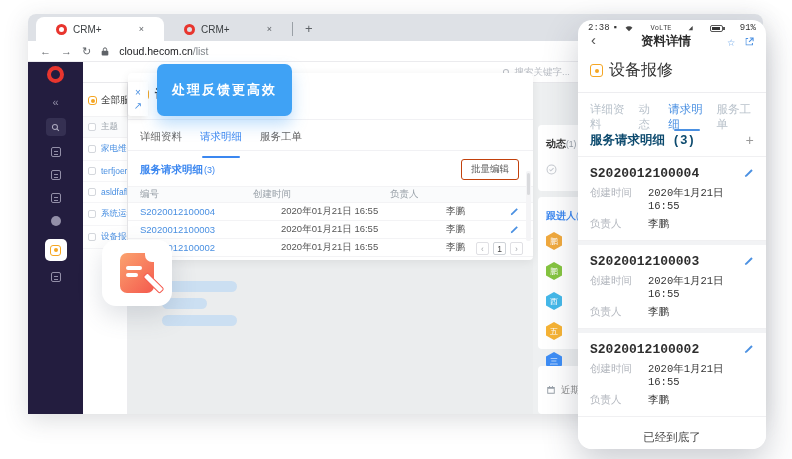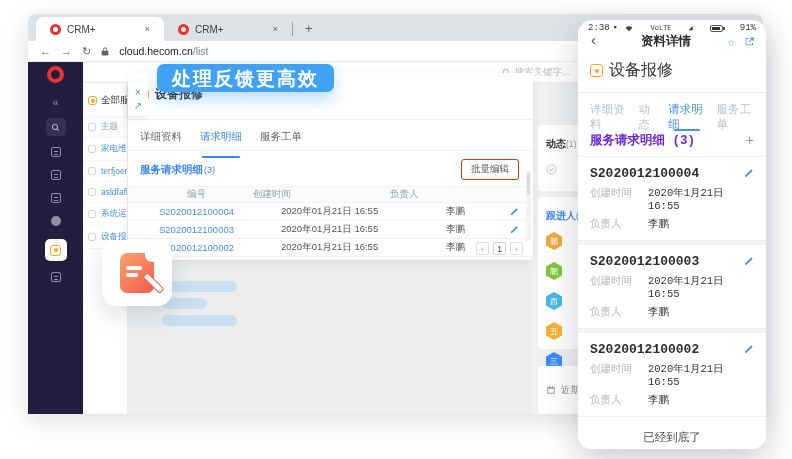--- a/index.html
+++ b/index.html
@@ -6,21 +6,21 @@
   html,body { width:792px; height:459px; }
   body { background:#fff; font-family:"Liberation Sans",sans-serif; position:relative; overflow:hidden; }
 
   
   .browser { position:absolute; left:28px; top:14px; width:735px; height:400px;
              border-radius:8px 8px 0 0; background:#fff;
              box-shadow:0 6px 24px rgba(60,64,80,.18); }
   .tabbar { height:27px; background:#dee1e6; border-radius:8px 8px 0 0;
             display:flex; align-items:flex-end; padding-left:8px; }
   .tab { width:128px; height:24px; display:flex; align-items:center; gap:6px;
-         padding:0 14px; font-size:10px; color:#3c4043; }
+         padding:0 20px; font-size:10px; color:#3c4043; }
   .tab.active { background:#fff; border-radius:8px 8px 0 0; }
   .favicon { width:11px; height:11px; border:3px solid #e8352e; border-radius:50%; flex:none; }
   .tab-close { margin-left:auto; color:#5f6368; font-size:9px; cursor:default; }
   .tab-sep { width:1px; height:14px; background:#9aa0a6; margin-bottom:5px; }
   .newtab { color:#5f6368; font-size:13px; margin:0 0 5px 12px; }
   .urlbar { height:21px; background:#fff; display:flex; align-items:center;
             padding:0 12px; gap:10px; border-bottom:1px solid #ebebee;
             font-size:10.5px; color:#5f6368; }
   .nav-ic { font-size:11px; color:#5f6368; }
   .url b { color:#202124; font-weight:normal; }
@@ -83,21 +83,21 @@
   .dtab.active::after { content:""; position:absolute; left:2px; right:2px; bottom:-8px;
                         height:2px; background:#3b87f0; border-radius:1px; }
   .drawer-sec { display:flex; align-items:center; padding:8px 14px 6px 12px; }
   .sec-title { font-size:10.5px; font-weight:bold; color:#3b87f0; }
   .sec-count { font-size:9px; color:#3b87f0; margin-left:1px; }
   .batch { margin-left:auto; border:1px solid #c2410c; border-radius:3px; font-size:9.5px;
            color:#555; padding:3px 9px; background:#fff; }
   .trow { display:flex; align-items:center; height:18px; font-size:9.5px;
           border-bottom:1px solid #f3f3f5; padding:0 14px 0 12px; }
   .trow.head { height:17px; background:#fafbfc; color:#98a0a8; border-top:1px solid #f3f3f5; }
-  .tc1 { width:113px;text-align:center; } .tc2 { width:137px; } .tc3 { flex:1; }
+  .tc1 { width:113px; } .tc2 { width:137px; } .tc3 { flex:1; }
   .trow .link { color:#4a90e2; } .trow .val { color:#555;margin-left:28px; }
   .pencil { margin-left:auto; display:flex; }
   .vscroll { position:absolute; right:2px; top:98px; width:5px; height:70px;
              background:#f4f4f6; border-radius:2px; }
   .vscroll::after { content:""; position:absolute; left:1px; right:1px; top:2px; height:22px;
                     background:#d9dadd; border-radius:2px; }
   .pager { position:absolute; right:10px; bottom:5px; display:flex; gap:4px; }
   .pbox { width:13px; height:13px; border:1px solid #e0e0e4; border-radius:2px; background:#fff;
           font-size:8.5px; color:#a5a8ad; display:flex; align-items:center; justify-content:center; }
   .pbox.cur { color:#444; border-color:#cfd3d8; }
@@ -125,23 +125,23 @@
   .rcount { font-size:8.5px; color:#98a0a8; }
   .fol-card { top:135px; height:152px; }
   .rtitle.blue, .rcount.blue { color:#3b87f0; }
   .hexcol { display:flex; flex-direction:column; gap:12px; margin-top:9px; }
   .hex { width:16px; height:18px; clip-path:polygon(50% 0,100% 25%,100% 75%,50% 100%,0 75%,0 25%);
          color:#fff; font-size:8px; display:flex; align-items:center; justify-content:center; }
   .sch-card { top:304px; height:48px; display:flex; align-items:center; gap:5px;
               font-size:9.5px; color:#888; }
 
   
-  .banner { position:absolute; left:157px; top:64px; height:28px; padding:0 15px;
-            background:#3fa2f5; border-radius:7px; color:#fff; font-size:19px; font-weight:bold;
-            letter-spacing:2px; display:flex; align-items:flex-end; z-index:20;
+  .banner { position:absolute; left:157px; top:64px; height:52px; padding:0 15px;
+            background:#3fa2f5; border-radius:7px; color:#fff; font-size:13px; font-weight:bold;
+            letter-spacing:2px; display:flex; align-items:center; z-index:20;
             box-shadow:0 8px 16px rgba(64,158,244,.35); }
 
   
   .phone { position:absolute; left:578px; top:20px; width:188px; height:429px; background:#fff;
            border-radius:14px; box-shadow:0 14px 34px rgba(50,60,80,.25); z-index:30;
            overflow:hidden; display:flex; flex-direction:column;font-family:Liberation Mono, monospace; }
   .p-status { height:19px; display:flex; align-items:center; padding:3px 10px 0;
               font-size:9px; color:#333; gap:3px; }
   .p-status .right { margin-left:auto; display:flex; align-items:center; gap:17px; }
   .volte { font-size:7px; color:#444; }
@@ -158,21 +158,21 @@
   .p-head { display:flex; align-items:center; gap:6px; padding:10px 12px 11px;
             border-bottom:1px solid #ededf0; }
   .p-head .scan { width:13px; height:13px; }
   .p-head .t { font-size:16px; font-weight:500; color:#333; }
   .p-tabs { display:flex; gap:11px; padding:9px 12px 0; height:31px; font-size:11.5px; color:#b9c2cb; }
   .pt { position:relative; }
   .pt.active { color:#4a90e2; }
   .pt.active::after { content:""; position:absolute; left:50%; bottom:-7px; width:26px; height:2.5px;
                       margin-left:-13px; background:#4a90e2; border-radius:2px; }
   .p-sec { display:flex; align-items:center; padding:8px 12px 7px; border-bottom:1px solid #f0f0f2; }
-  .p-sec .t { font-size:12.5px; font-weight:bold; color:#6d28d9; }
+  .p-sec .t { font-size:12.5px; font-weight:bold; color:#0c4a6e; }
   .p-add { margin-left:auto; color:#999; font-size:14px; }
   .p-card { padding:9px 12px 9px; border-bottom:1px solid #f0f0f2; background:#fff; }
   .p-card + .p-card { border-top:4px solid #f2f3f5; }
   .p-card .r1 { display:flex; align-items:center; }
   .p-card .id { font-size:13px; font-weight:bold; color:#2e2e2e; }
   .p-card .pencil { margin-left:auto; }
   .p-card .kv { display:flex; gap:10px; margin-top:5px; font-size:10.5px; }
   .p-card .k { color:#b4b8bf; width:48px; flex:none; }
   .p-card .v { color:#333; font-weight:500; }
   .p-end { text-align:center; font-size:11.5px; color:#4a4a4a; padding:13px 0 15px; background:#fff; }

